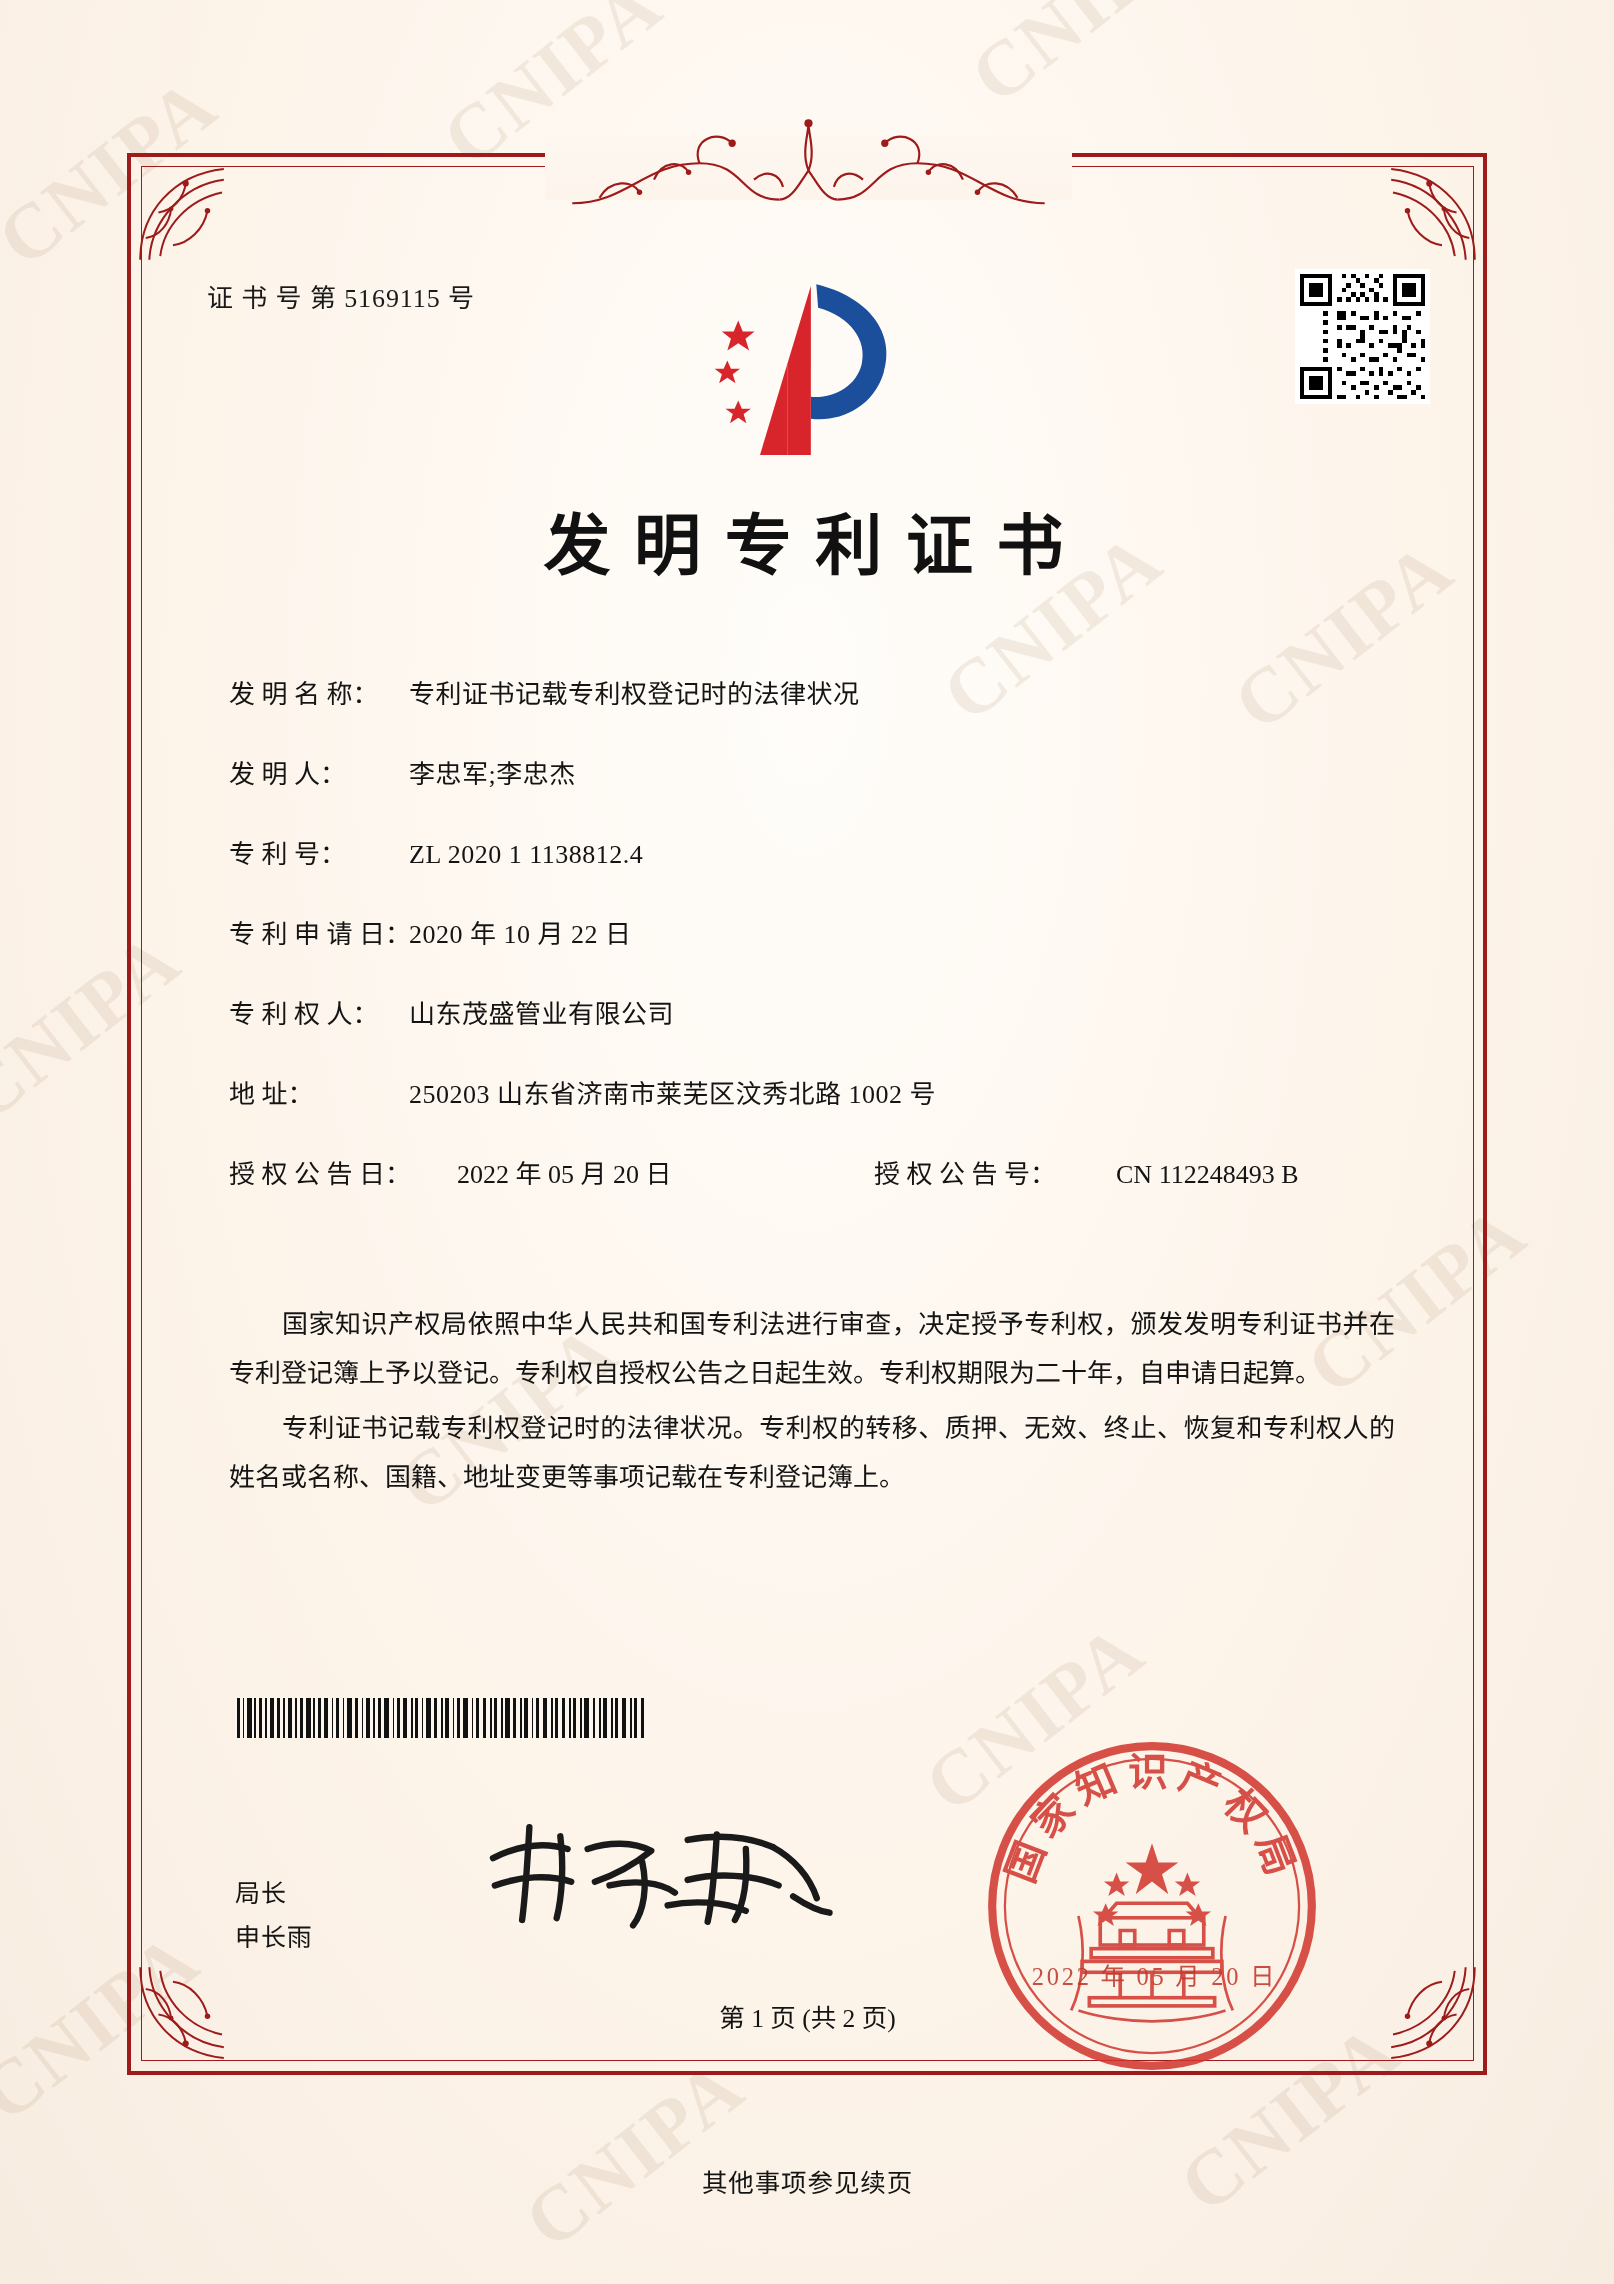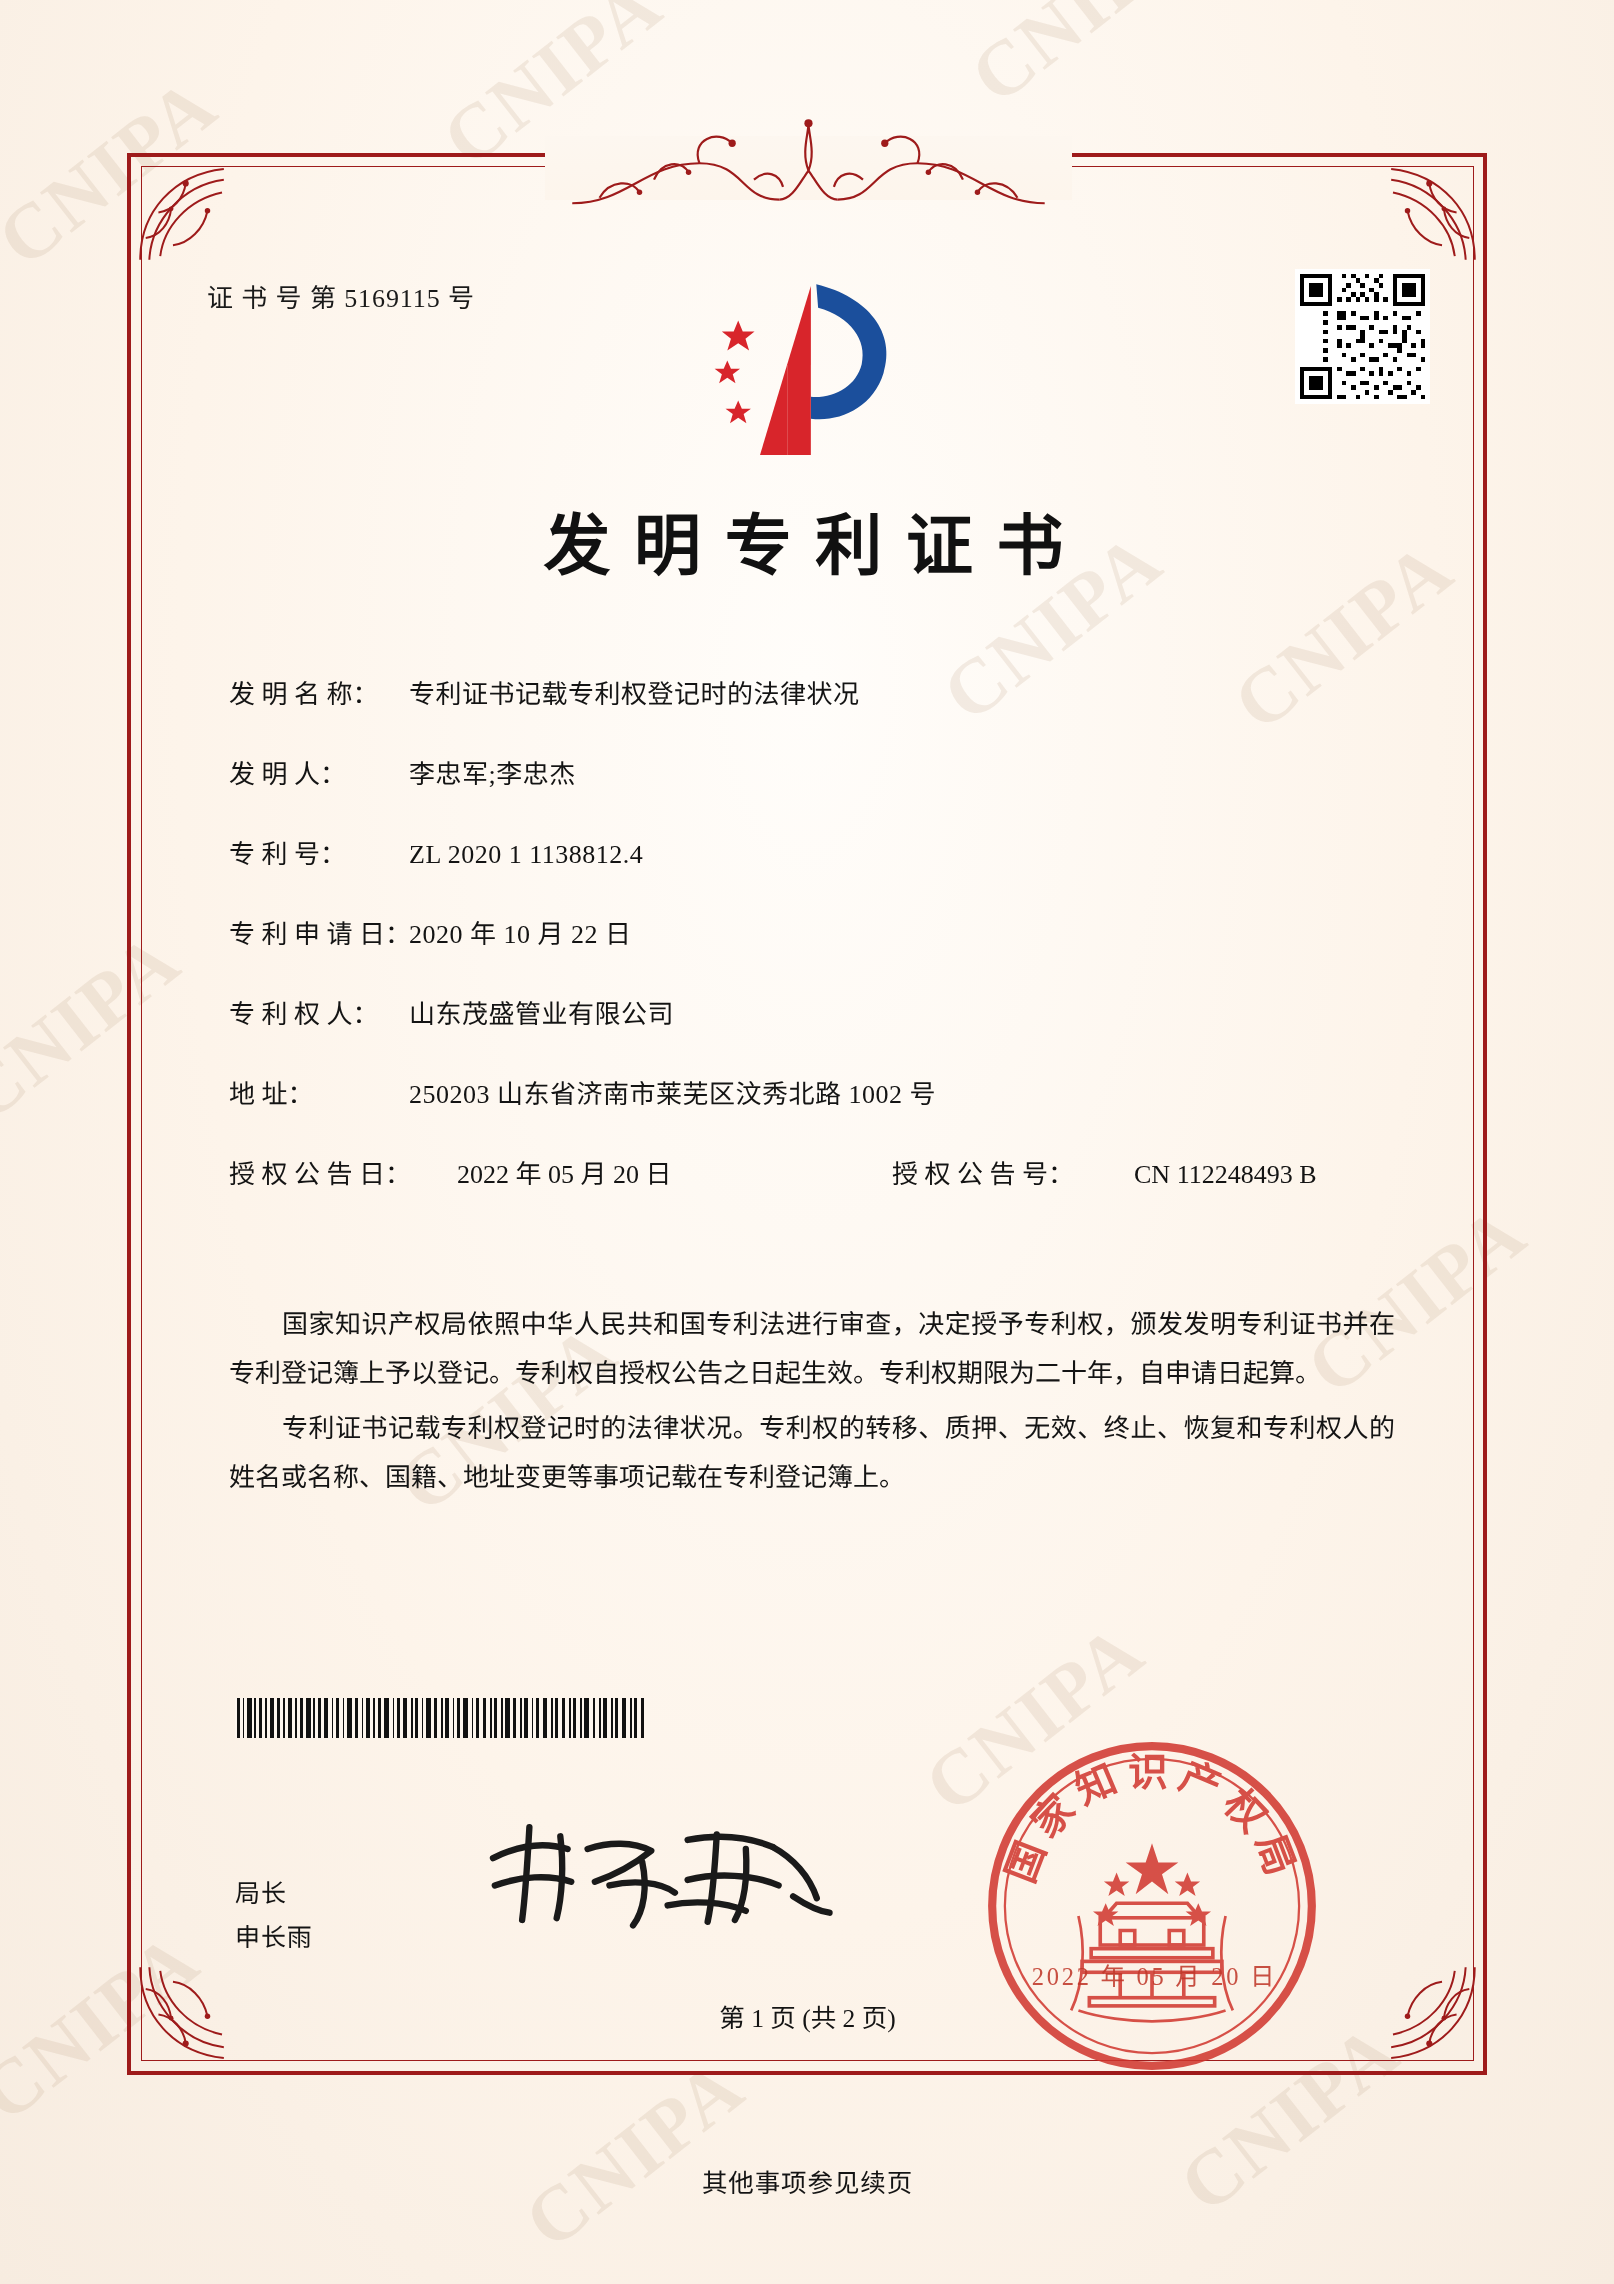--- a/index.html
+++ b/index.html
@@ -148,21 +148,21 @@
     flex: 0 0 180px;
     letter-spacing: 0px;
     white-space: nowrap;
   }
   .field-value {
     flex: 1;
     letter-spacing: 0.5px;
   }
   .field-row.dual { height: 80px; gap: 48px; }
   .dual-second-label {
-    margin-left: 87px;
+    margin-left: 69px;
     white-space: nowrap;
   }
 
   
   #paragraphs {
     position: absolute;
     left: 229px;
     top: 1300px;
     width: 1166px;
     font-size: 26px;

